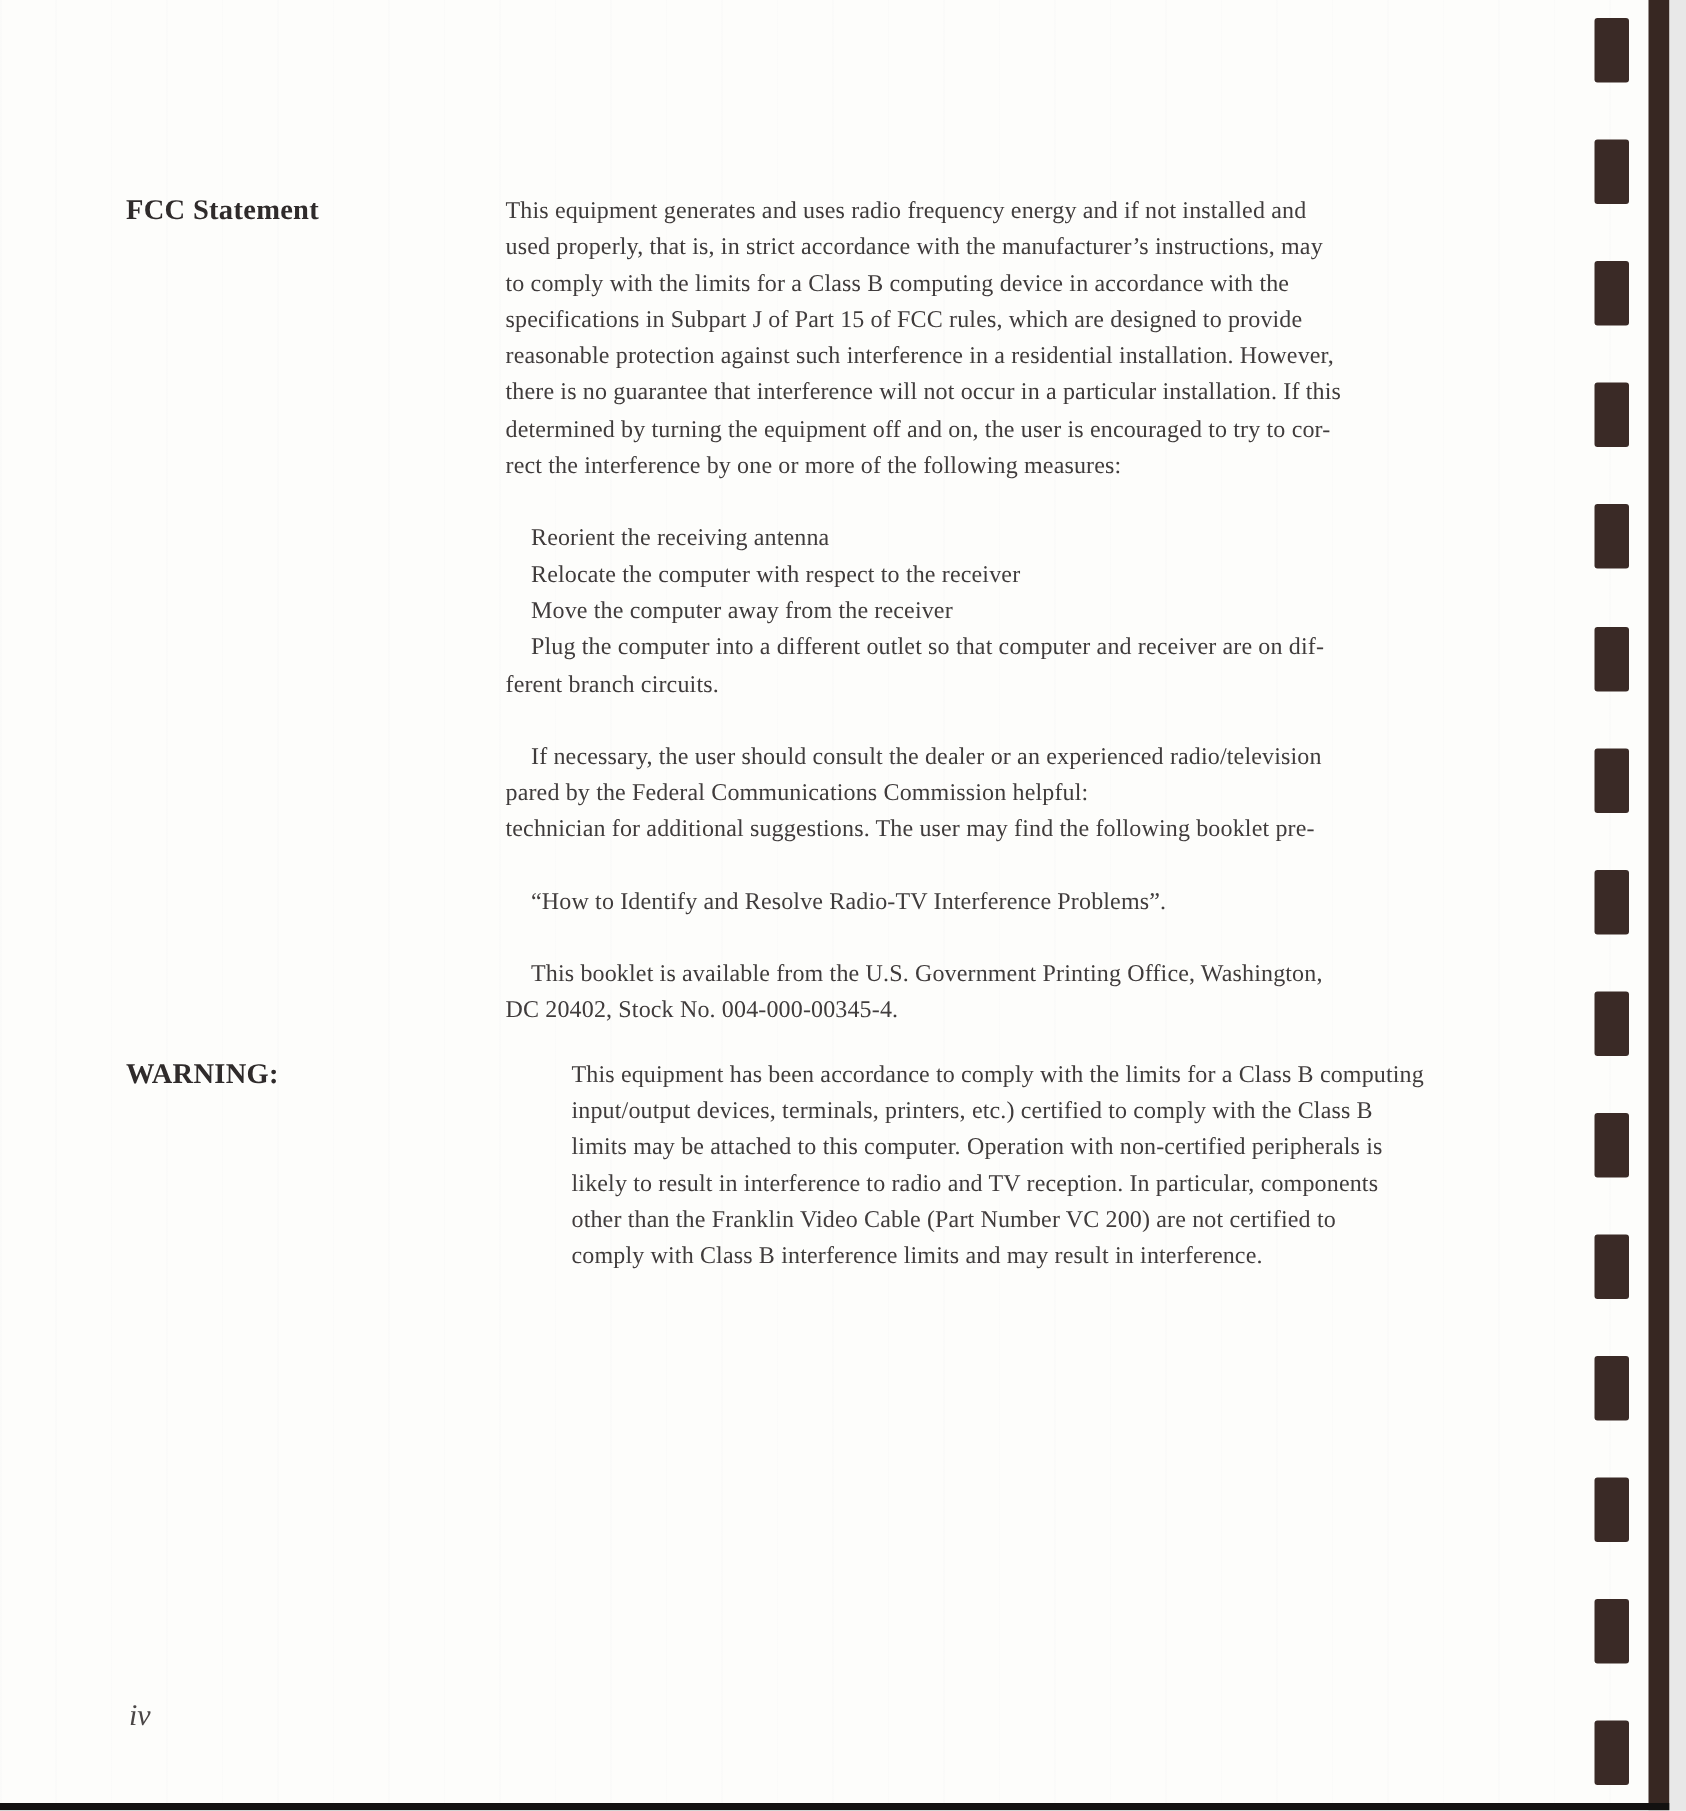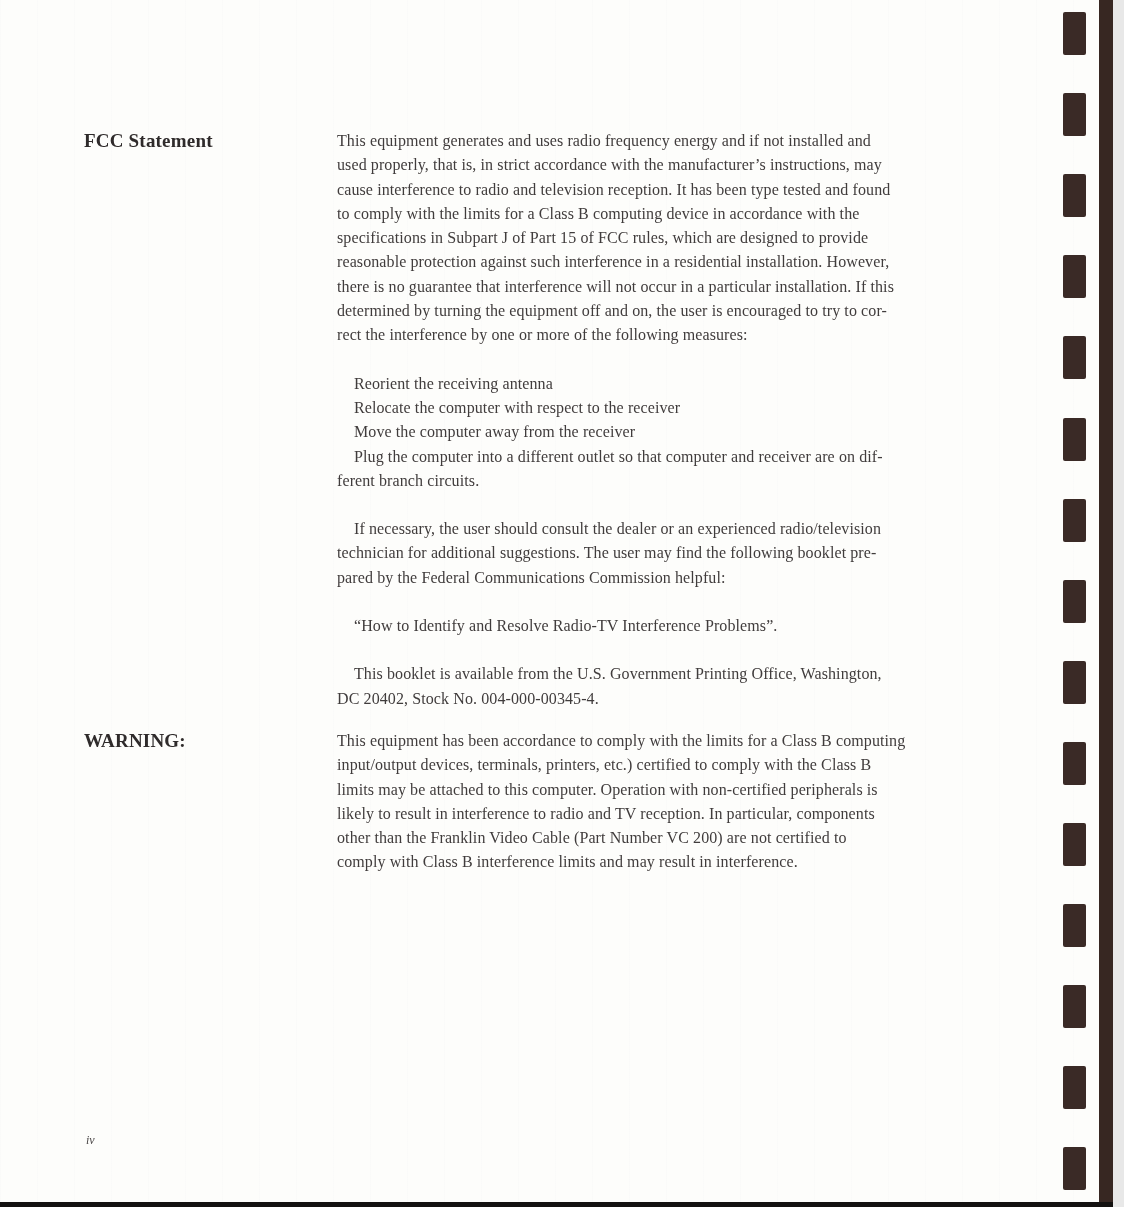--- a/index.html
+++ b/index.html
@@ -26,20 +26,21 @@
     left: 84px;
     top: 129px;
     width: 946px;
   }
   .section {
     display: flex;
     align-items: flex-start;
   }
   .section + .section {
     margin-top: 18px;
+    gap: 44px;
   }
   .sec-label {
     width: 253px;
     flex: 0 0 253px;
     font-weight: bold;
     font-size: 19px;
     line-height: 24.3px;
     color: #2f2b2b;
     letter-spacing: 0.2px;
   }
@@ -62,21 +63,21 @@
   .line.indent {
     padding-left: 17px;
   }
 
   
   .page-number {
     position: absolute;
     left: 86px;
     top: 1133px;
     font-style: italic;
-    font-size: 12px;
+    font-size: 20px;
     color: #4a4646;
   }
 
   
   .spine-bar {
     position: absolute;
     top: 0;
     right: 0;
     width: 14px;
     height: 100%;
@@ -113,41 +114,40 @@
 
   <div class="content">
 
     <div class="section">
       <div class="sec-label">FCC Statement</div>
       <div class="sec-body">
 
         <div class="block">
           <div class="line">This equipment generates and uses radio frequency energy and if not installed and</div>
           <div class="line">used properly, that is, in strict accordance with the manufacturer’s instructions, may</div>
-          <div class="line">cause interference to radio and television reception. It has been type tested and found</div>
           <div class="line">to comply with the limits for a Class B computing device in accordance with the</div>
           <div class="line">specifications in Subpart J of Part 15 of FCC rules, which are designed to provide</div>
           <div class="line">reasonable protection against such interference in a residential installation. However,</div>
           <div class="line">there is no guarantee that interference will not occur in a particular installation. If this</div>
           <div class="line">determined by turning the equipment off and on, the user is encouraged to try to cor-</div>
           <div class="line">rect the interference by one or more of the following measures:</div>
         </div>
 
         <div class="block">
           <div class="line indent">Reorient the receiving antenna</div>
           <div class="line indent">Relocate the computer with respect to the receiver</div>
           <div class="line indent">Move the computer away from the receiver</div>
           <div class="line indent">Plug the computer into a different outlet so that computer and receiver are on dif-</div>
           <div class="line">ferent branch circuits.</div>
         </div>
 
         <div class="block">
           <div class="line indent">If necessary, the user should consult the dealer or an experienced radio/television</div>
+          <div class="line">pared by the Federal Communications Commission helpful:</div>
           <div class="line">technician for additional suggestions. The user may find the following booklet pre-</div>
-          <div class="line">pared by the Federal Communications Commission helpful:</div>
         </div>
 
         <div class="block">
           <div class="line indent">“How to Identify and Resolve Radio-TV Interference Problems”.</div>
         </div>
 
         <div class="block">
           <div class="line indent">This booklet is available from the U.S. Government Printing Office, Washington,</div>
           <div class="line">DC 20402, Stock No. 004-000-00345-4.</div>
         </div>

